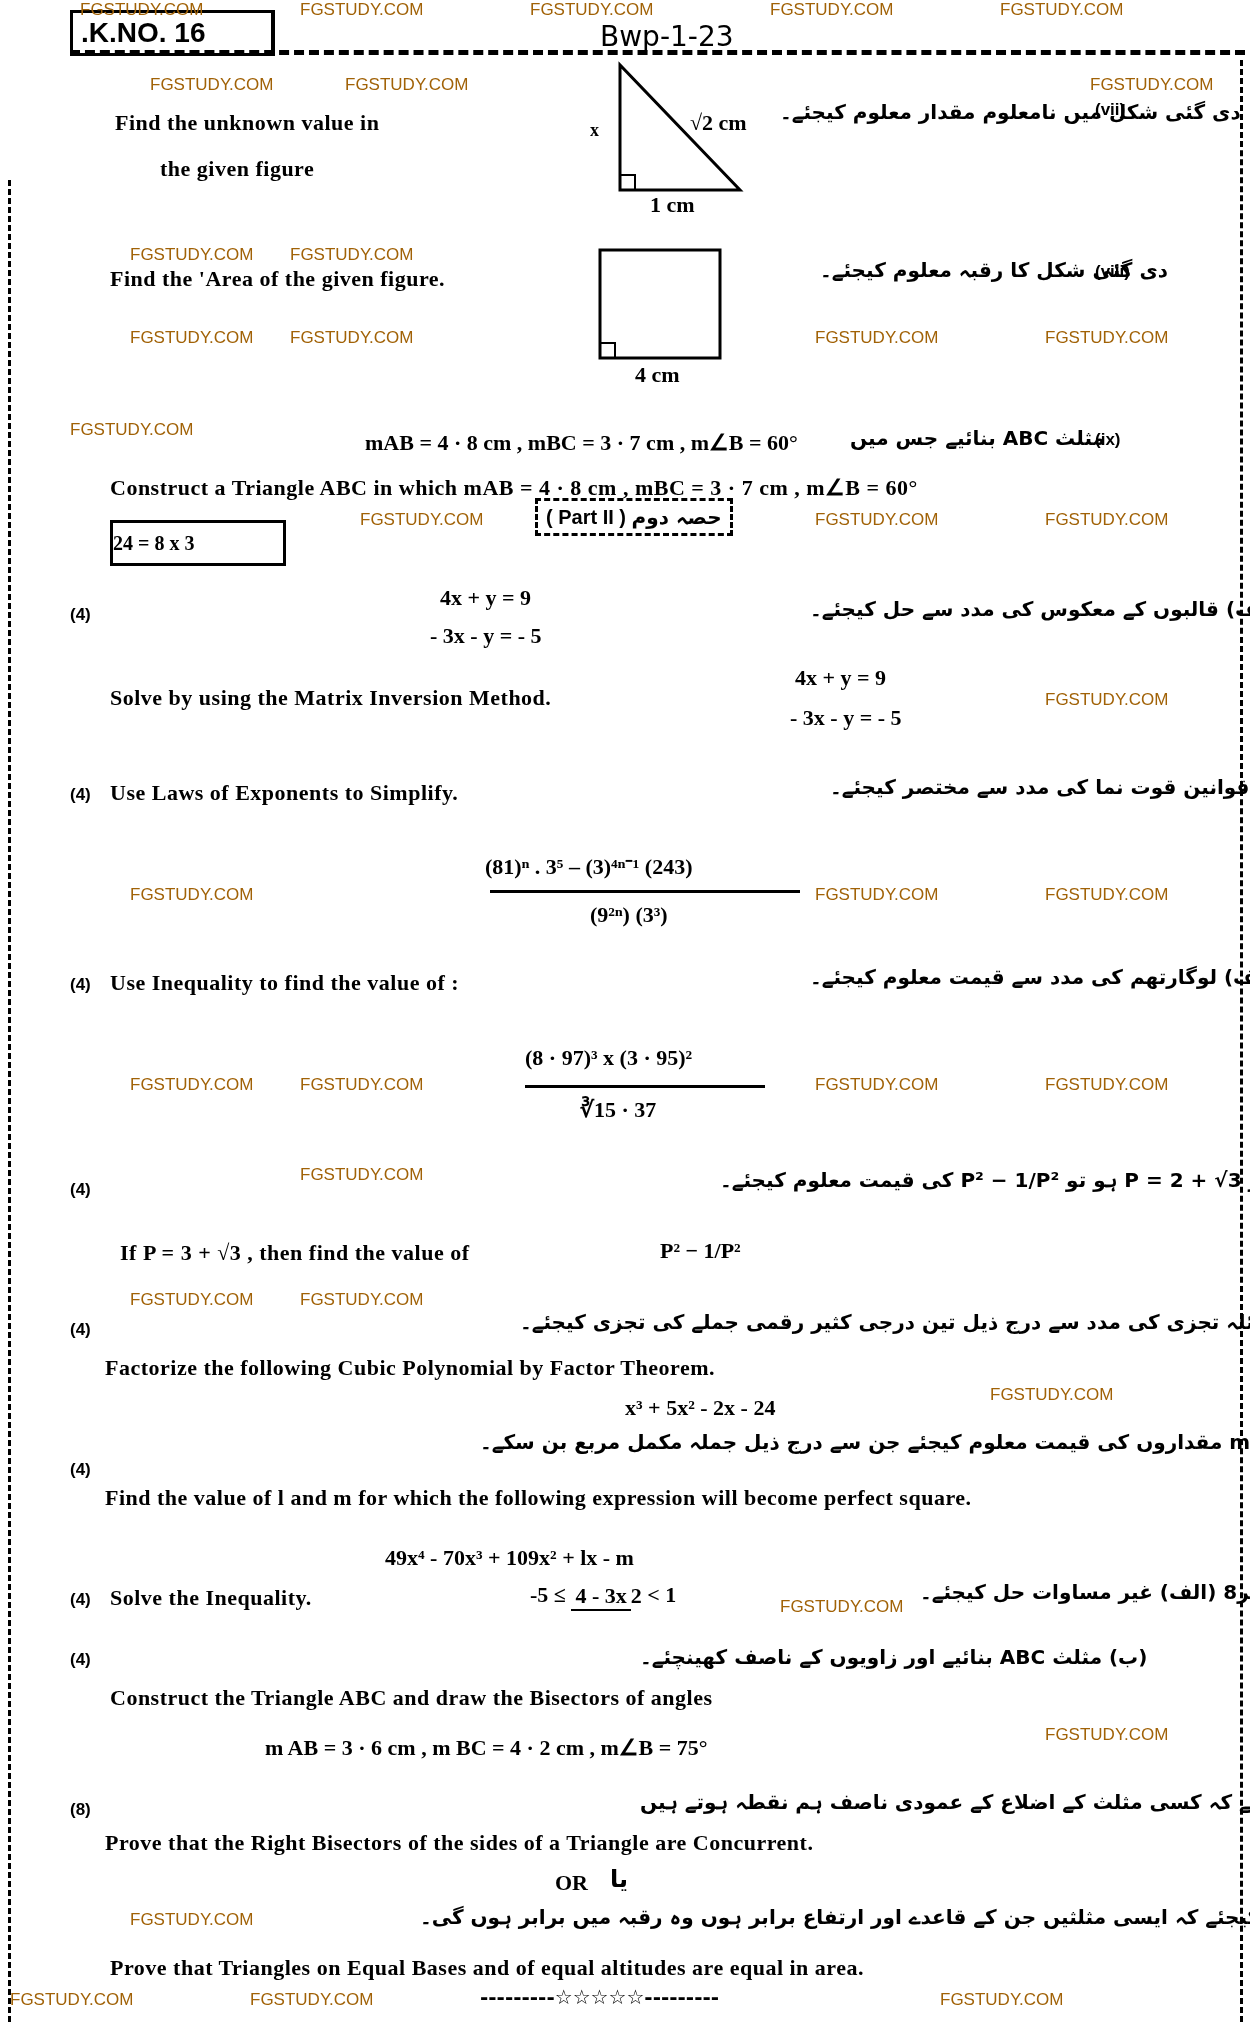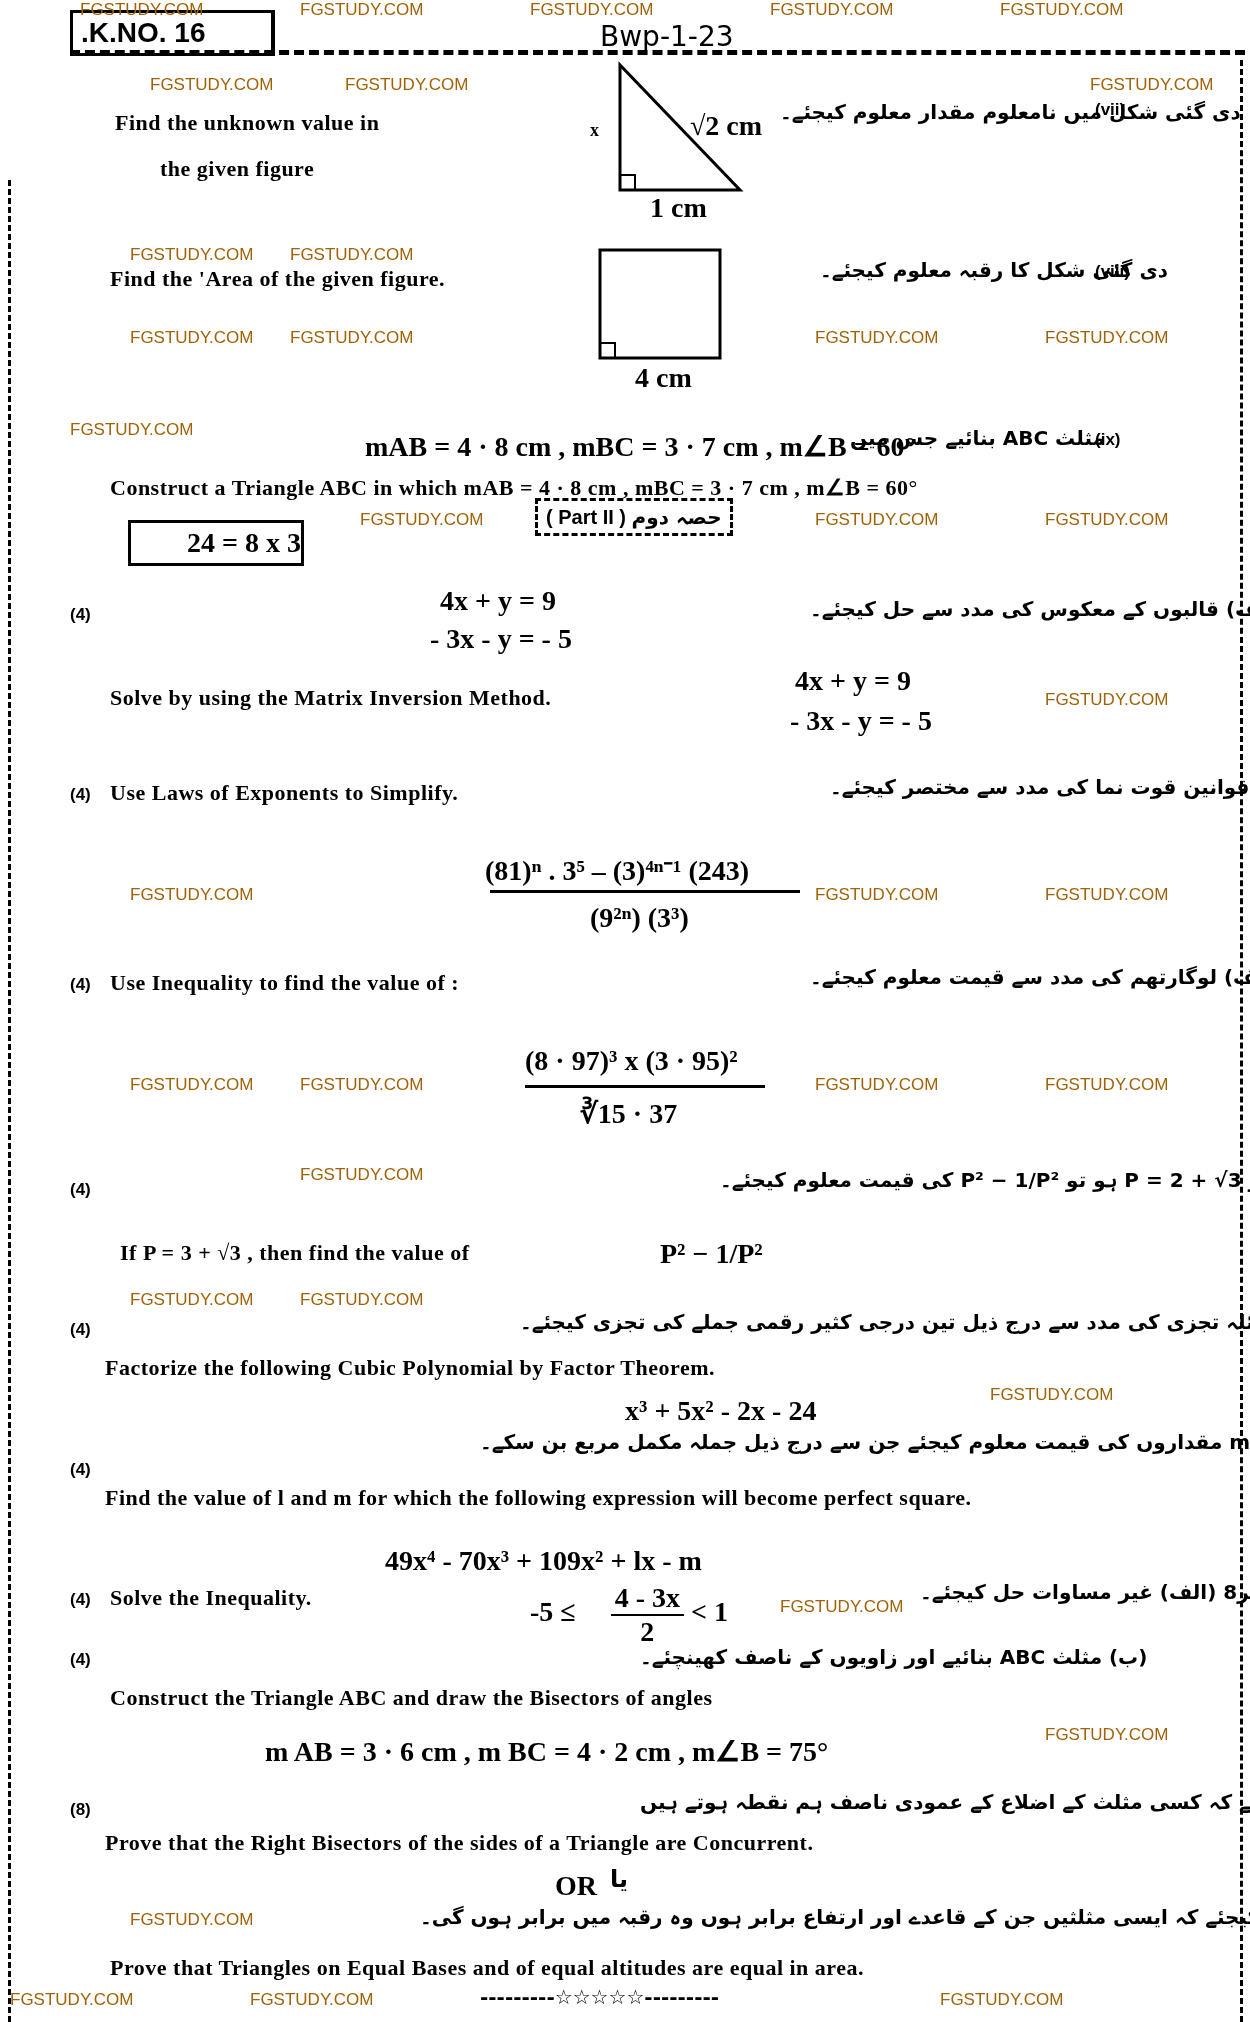--- a/index.html
+++ b/index.html
@@ -1,29 +1,29 @@
 <!DOCTYPE html>
 <html><head>
 <meta charset="utf-8">
 <style>
   html,body{margin:0;padding:0;background:#fff;}
   body{width:1250px;height:2022px;position:relative;overflow:hidden;color:#000;font-family:"Liberation Serif",serif;}
   .abs{position:absolute;white-space:nowrap;}
   .wm{position:absolute;font-family:"Liberation Sans",sans-serif;font-size:17px;color:#a16207;white-space:nowrap;}
   .q{position:absolute;font-family:"Liberation Serif",serif;font-weight:bold;font-size:22px;white-space:nowrap;letter-spacing:0.5px;}
   .urq{position:absolute;font-family:"DejaVu Sans",sans-serif;font-weight:bold;font-size:20px;direction:rtl;white-space:nowrap;}
-  .math{position:absolute;font-family:"Liberation Serif",serif;font-weight:bold;font-size:28px;white-space:nowrap;}
+  .math{position:absolute;font-family:"Liberation Serif",serif;font-weight:bold;font-size:22px;white-space:nowrap;}
   .marks{position:absolute;font-family:"Liberation Sans",sans-serif;font-weight:bold;font-size:17px;}
   .border-left{position:absolute;left:8px;top:180px;height:1842px;border-left:3px dashed #000;}
   .border-right{position:absolute;left:1240px;top:60px;height:1962px;border-left:3px dashed #000;}
   .top-dash{position:absolute;top:50px;left:70px;width:1175px;border-top:5px dashed #000;}
   .hdrbox{position:absolute;left:70px;top:10px;width:190px;height:40px;border:3px solid #000;border-right:4px solid #000;font-family:"Liberation Sans",sans-serif;font-weight:bold;font-size:28px;line-height:40px;padding-left:8px;}
-  .box{position:absolute;border:3px solid #000;font-family:"Liberation Serif",serif;font-weight:bold;font-size:28px;text-align:right;margin-left:18px;}
+  .box{position:absolute;border:3px solid #000;font-family:"Liberation Serif",serif;font-weight:bold;font-size:20px;text-align:left;}
   .partbox{position:absolute;border:3px dashed #000;font-family:"Liberation Sans",sans-serif;font-weight:bold;font-size:20px;}
-  .frac{display:inline-flex;flex-direction:column;align-items:center;vertical-align:middle;margin-left:28px;}
+  .frac{display:inline-flex;flex-direction:row;vertical-align:middle;}
   .frac .num{border-bottom:2px solid #000;padding:0 4px;}
 </style>
 </head>
 <body>
 
 <div class="top-dash"></div>
 <div class="border-left"></div>
 <div class="border-right"></div>
 
 <div class="hdrbox"><span>.K.NO. 16</span></div>

